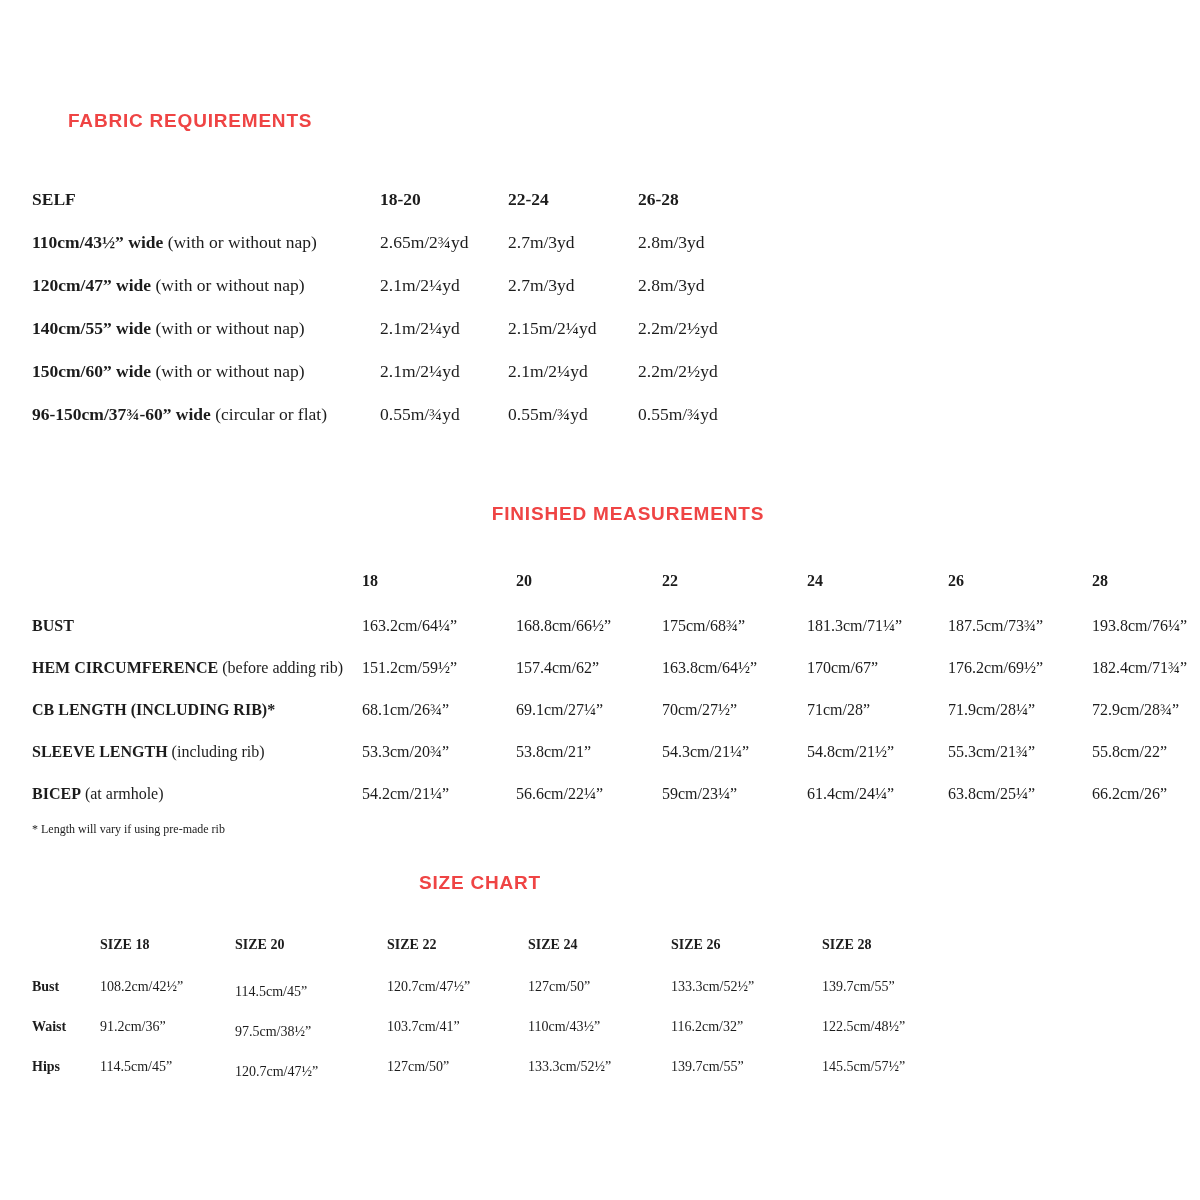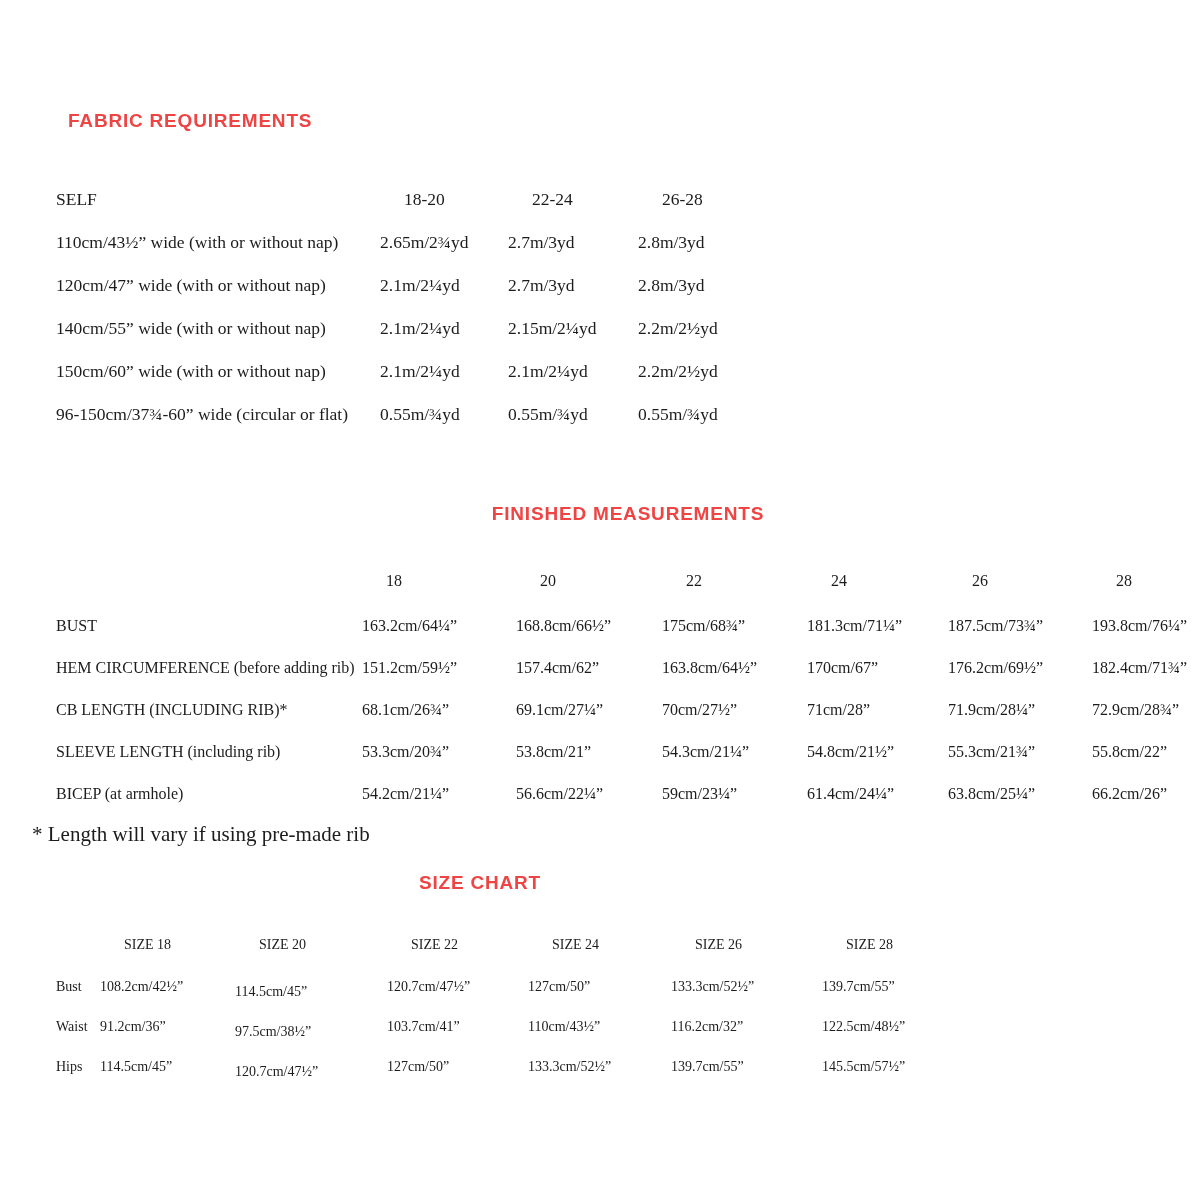--- a/index.html
+++ b/index.html
@@ -33,23 +33,23 @@
   #fm-table { position:absolute; left:32px; top:572px; font-size:16px; }
   .fm-head { grid-template-columns:330px 154px 146px 145px 141px 144px 120px; height:45px; }
   .fm { grid-template-columns:330px 154px 146px 145px 141px 144px 120px; height:42px; }
 
   
   #sc-table { position:absolute; left:32px; top:937px; font-size:14px; }
   .sc-head { grid-template-columns:68px 135px 152px 141px 143px 151px 160px; height:42px; }
   .sc { grid-template-columns:68px 135px 152px 141px 143px 151px 160px; height:40px; }
   .shift-down { position:relative; top:5px; }
 
-  .b { font-weight:normal;margin-left:24px; }
+  .b { font-weight:bold; }
   .note { font-weight:normal; }
-  #footnote { position:absolute; left:32px; top:822px; font-size:21px; }
+  #footnote { position:absolute; left:32px; top:822px; font-size:12px; }
 </style>
 </head>
 <body>
 
 <div id="fabric-title" class="heading">FABRIC REQUIREMENTS</div>
 
 <div id="fabric-table">
   <div class="row fr">
     <div class="b">SELF</div>
     <div class="b">18-20</div>

